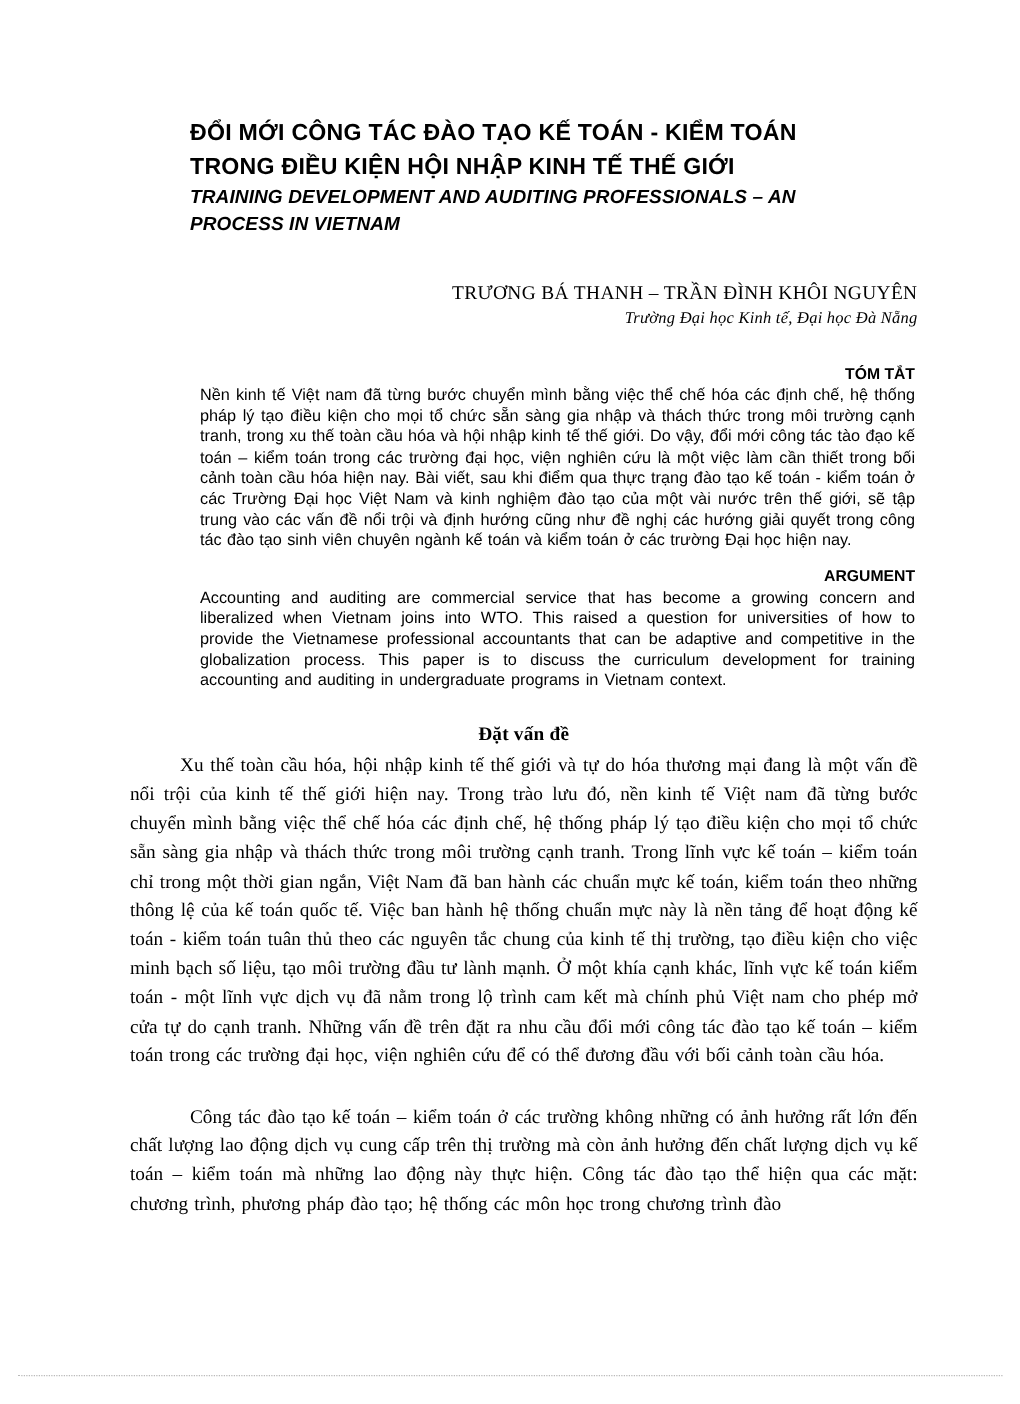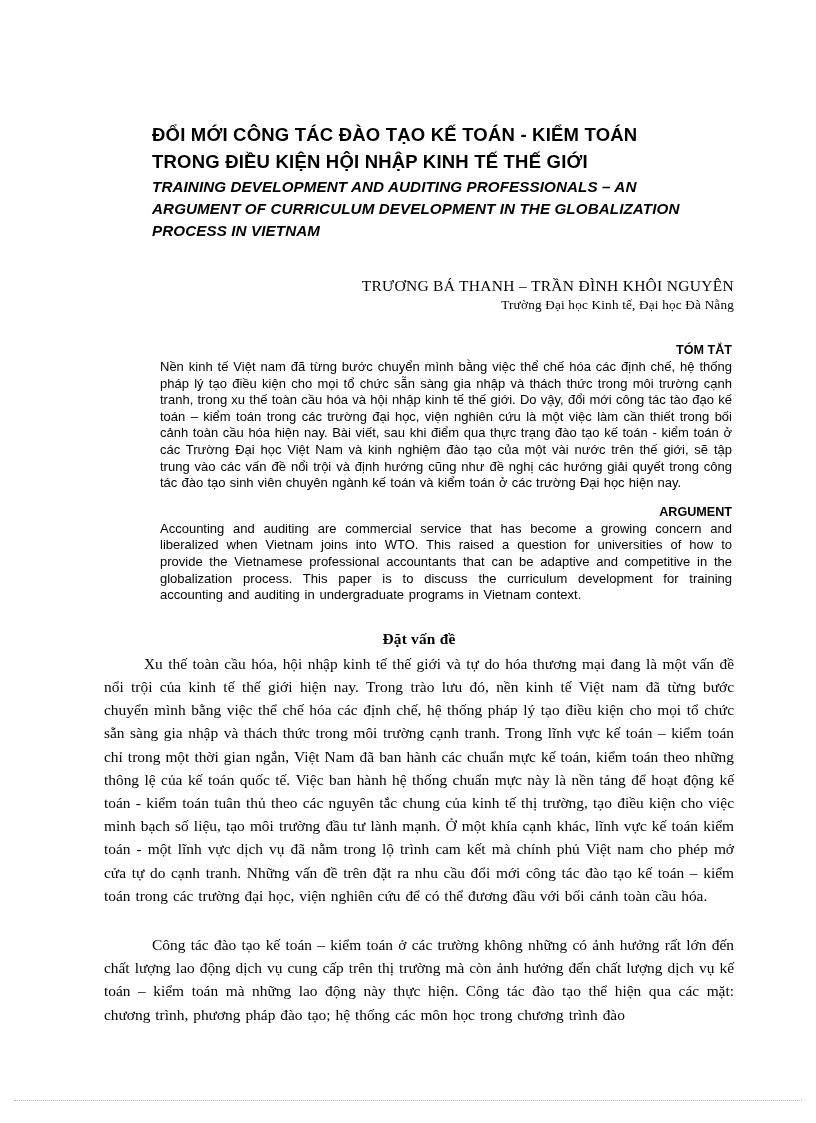--- a/index.html
+++ b/index.html
@@ -18,21 +18,21 @@
   .page {
     position: absolute;
     left: 0; top: 0;
     width: 816px;
     height: 1123px;
     background: #ffffff;
   }
   .content {
     position: absolute;
     left: 104px;
-    top: 121px;
+    top: 92px;
     width: 630px;
   }
 
   
   .title-vn {
     font-family: "Liberation Sans", sans-serif;
     font-weight: bold;
     font-size: 18.5px;
     line-height: 27px;
     margin: 0 0 0 48px;
@@ -54,20 +54,21 @@
     margin-top: 36px;
     margin-left: 70px;
   }
   .authors .names {
     font-family: "Liberation Serif", serif;
     font-size: 15.5px;
     letter-spacing: 0.3px;
   }
   .authors .affil {
     font-family: "Liberation Serif", serif;
+    font-style: italic;
     font-size: 13.2px;
     margin-top: 2px;
     letter-spacing: 0.2px;
   }
 
   
   .abs-wrap {
     margin-top: 30px;
     margin-left: 56px;
     width: 572px;
@@ -128,21 +129,20 @@
 </head>
 <body>
 
 <div class="page">
   <div class="content">
 
     <div>
       <div class="title-vn">ĐỔI MỚI CÔNG TÁC ĐÀO TẠO KẾ TOÁN - KIỂM TOÁN</div>
       <div class="title-vn">TRONG ĐIỀU KIỆN HỘI NHẬP KINH TẾ THẾ GIỚI</div>
       <div class="title-en">TRAINING DEVELOPMENT AND AUDITING PROFESSIONALS – AN</div>
-      <div class="title-en">ARGUMENT OF CURRICULUM DEVELOPMENT IN THE GLOBALIZATION</div>
       <div class="title-en">PROCESS IN VIETNAM</div>
     </div>
 
     <div class="authors">
       <div class="names">TRƯƠNG BÁ THANH – TRẦN ĐÌNH KHÔI NGUYÊN</div>
       <div class="affil">Trường Đại học Kinh tế, Đại học Đà Nẵng</div>
     </div>
 
     <div class="abs-wrap">
       <div class="abs-head">TÓM TẮT</div>

